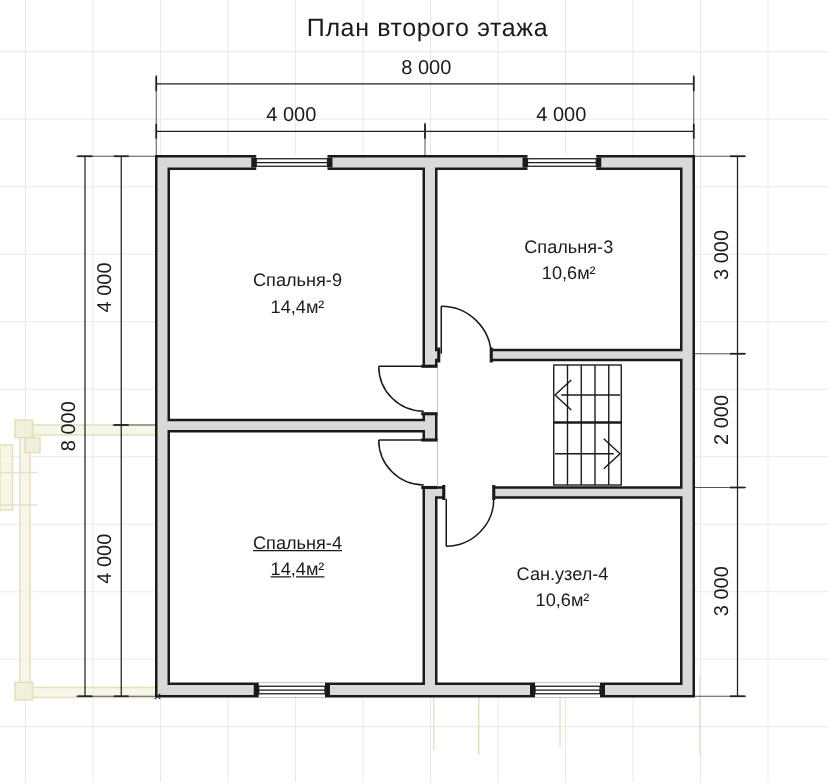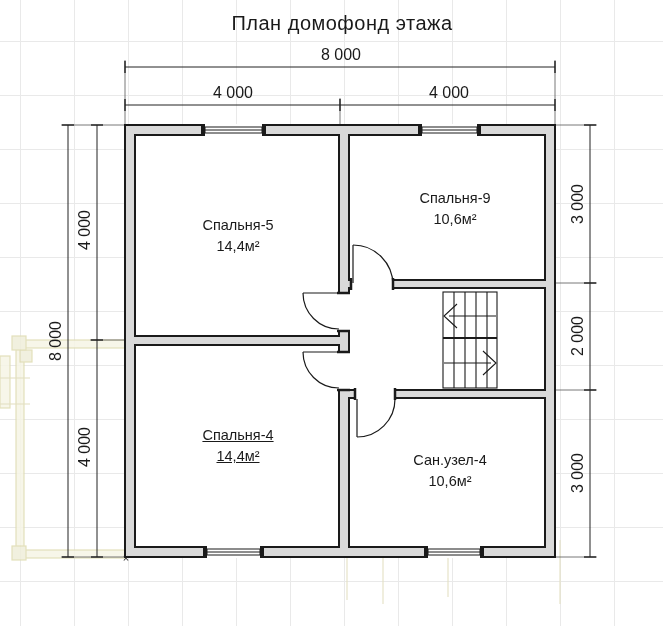--- a/index.html
+++ b/index.html
@@ -180,40 +180,40 @@
         <line x1="91" y1="340" x2="103" y2="340"></line>
         <line x1="91" y1="557" x2="103" y2="557"></line>
         <line x1="584" y1="125" x2="596" y2="125"></line>
         <line x1="584" y1="283" x2="596" y2="283"></line>
         <line x1="584" y1="390" x2="596" y2="390"></line>
         <line x1="584" y1="557" x2="596" y2="557"></line>
       </g>
     </g>
   </svg>
 
-  <div class="lbl title" style="left:342px;top:23px;">План домофонд этажа</div>
+  <div class="lbl title" style="left:342px;top:23px;">План второго этажа</div>
 
   <div class="lbl dim" style="left:341px;top:55px;">8 000</div>
   <div class="lbl dim" style="left:233px;top:93px;">4 000</div>
   <div class="lbl dim" style="left:449px;top:93px;">4 000</div>
 
   <div class="lbl dim vdim" style="left:56px;top:341px;">8 000</div>
   <div class="lbl dim vdim" style="left:85px;top:230px;">4 000</div>
   <div class="lbl dim vdim" style="left:85px;top:447px;">4 000</div>
 
   <div class="lbl dim vdim" style="left:578px;top:204px;">3 000</div>
   <div class="lbl dim vdim" style="left:578px;top:336px;">2 000</div>
   <div class="lbl dim vdim" style="left:578px;top:473px;">3 000</div>
 
   <div class="lbl room" style="left:238px;top:236px;">
-    <div>Спальня-5</div>
+    <div>Спальня-9</div>
     <div>14,4м²</div>
   </div>
   <div class="lbl room" style="left:455px;top:209px;">
-    <div>Спальня-9</div>
+    <div>Спальня-3</div>
     <div>10,6м²</div>
   </div>
   <div class="lbl room" style="left:238px;top:446px;text-decoration:underline;">
     <div>Спальня-4</div>
     <div>14,4м²</div>
   </div>
   <div class="lbl room" style="left:450px;top:471px;">
     <div>Сан.узел-4</div>
     <div>10,6м²</div>
   </div>

